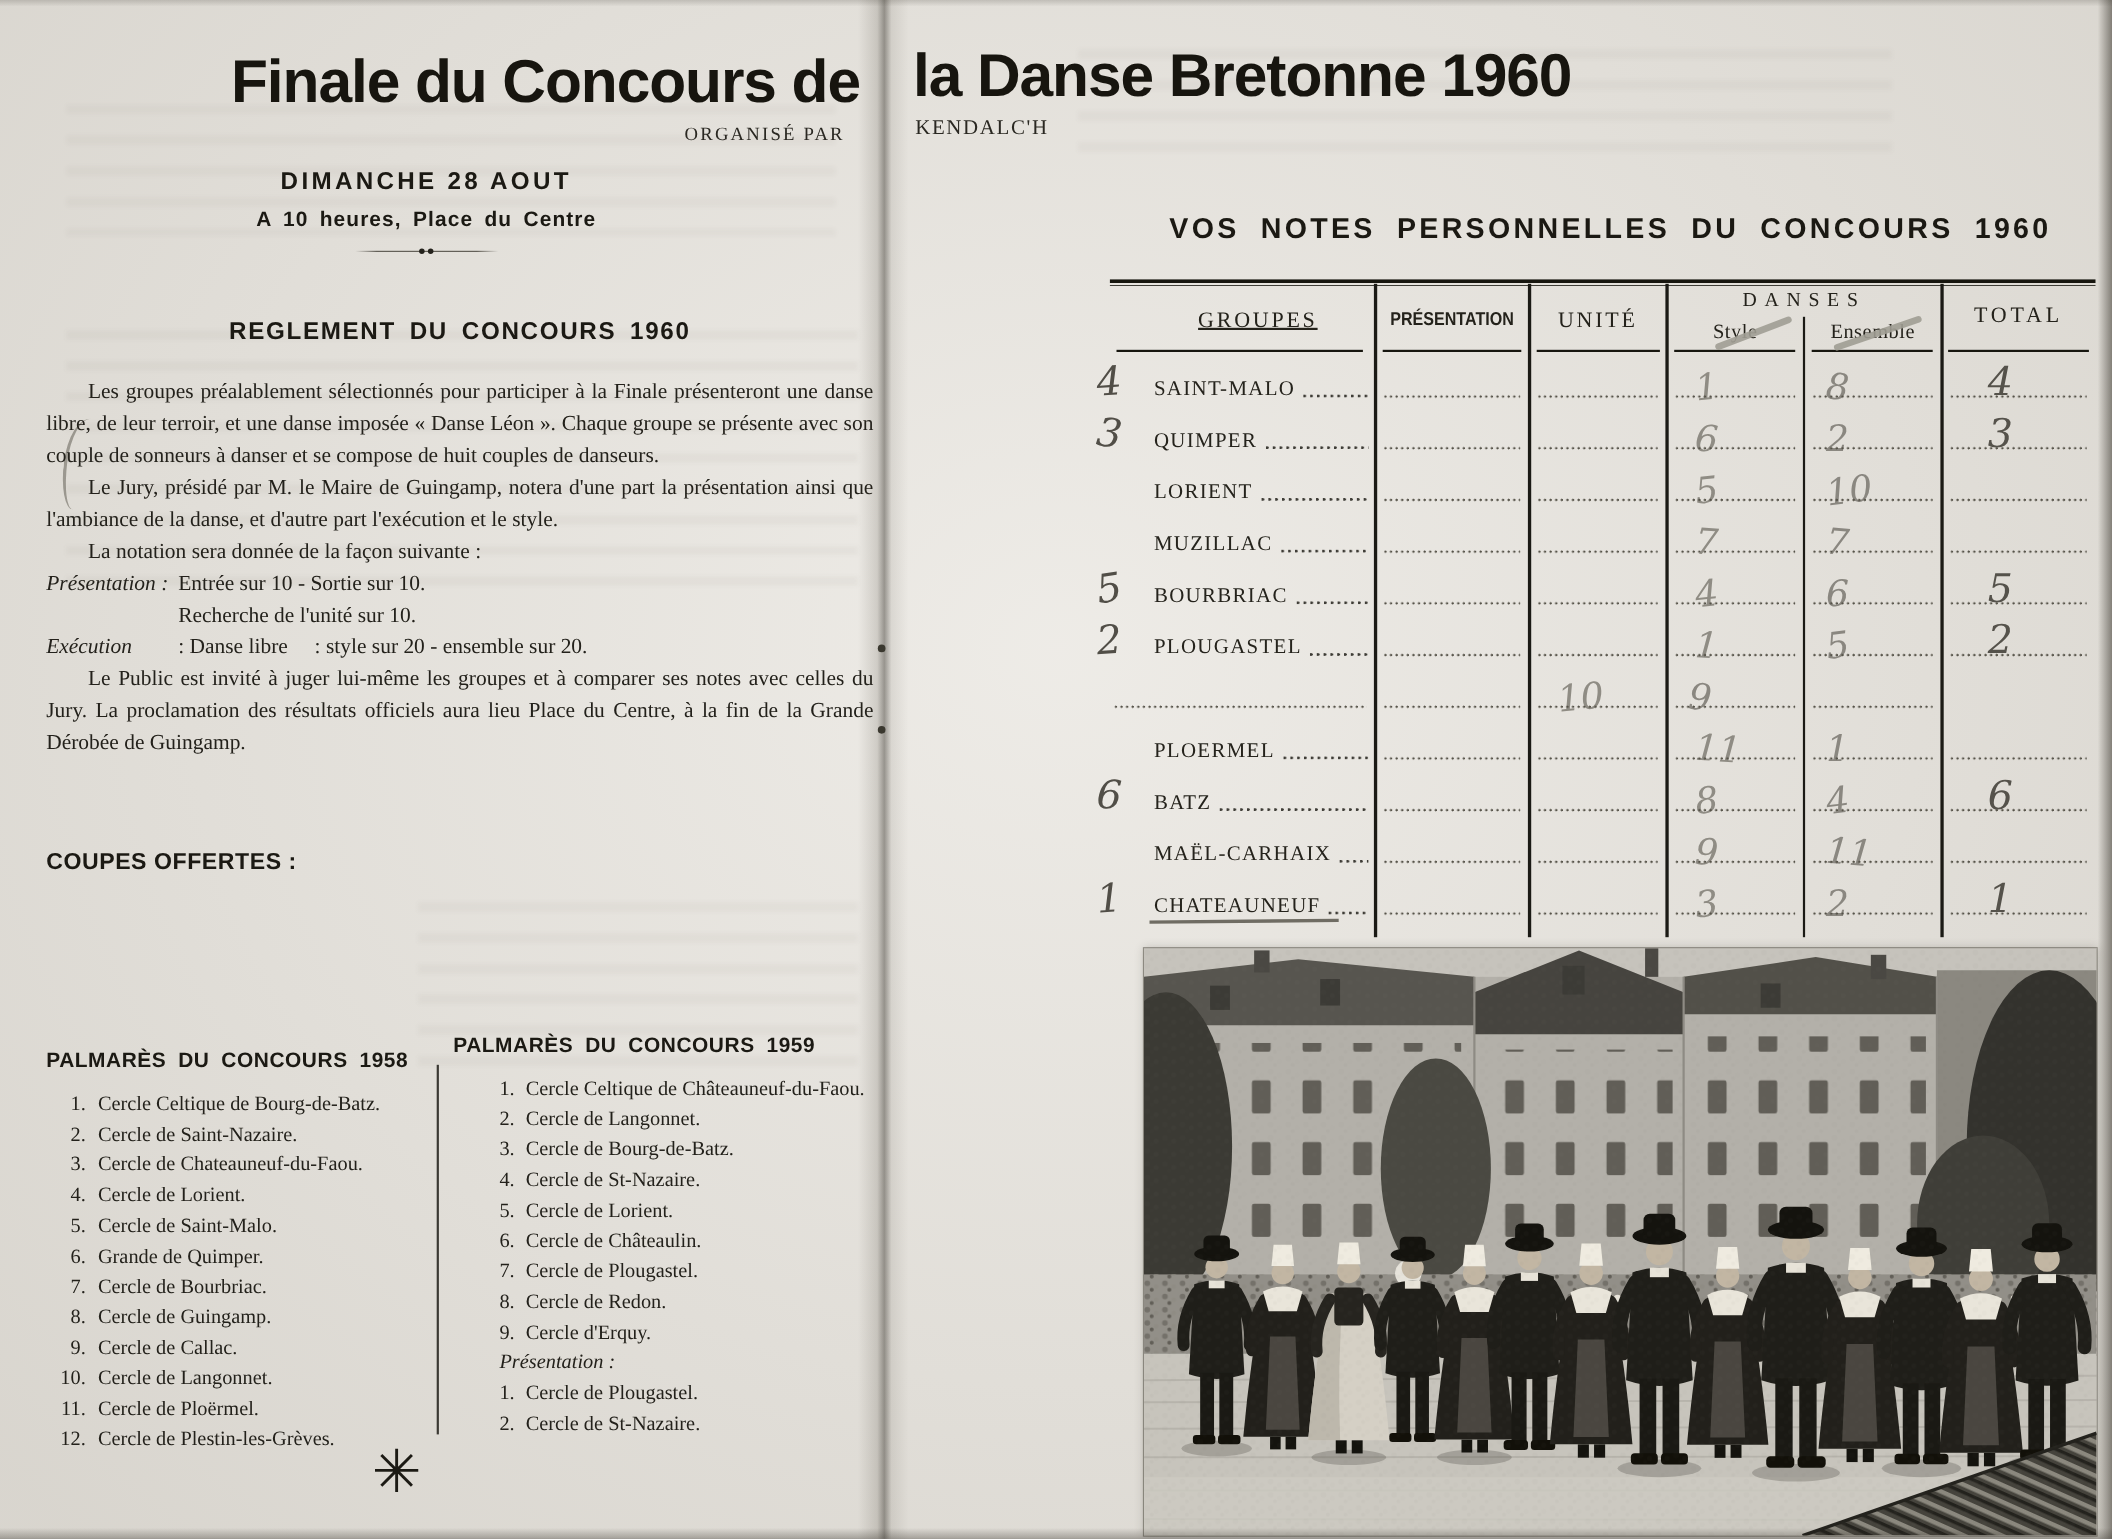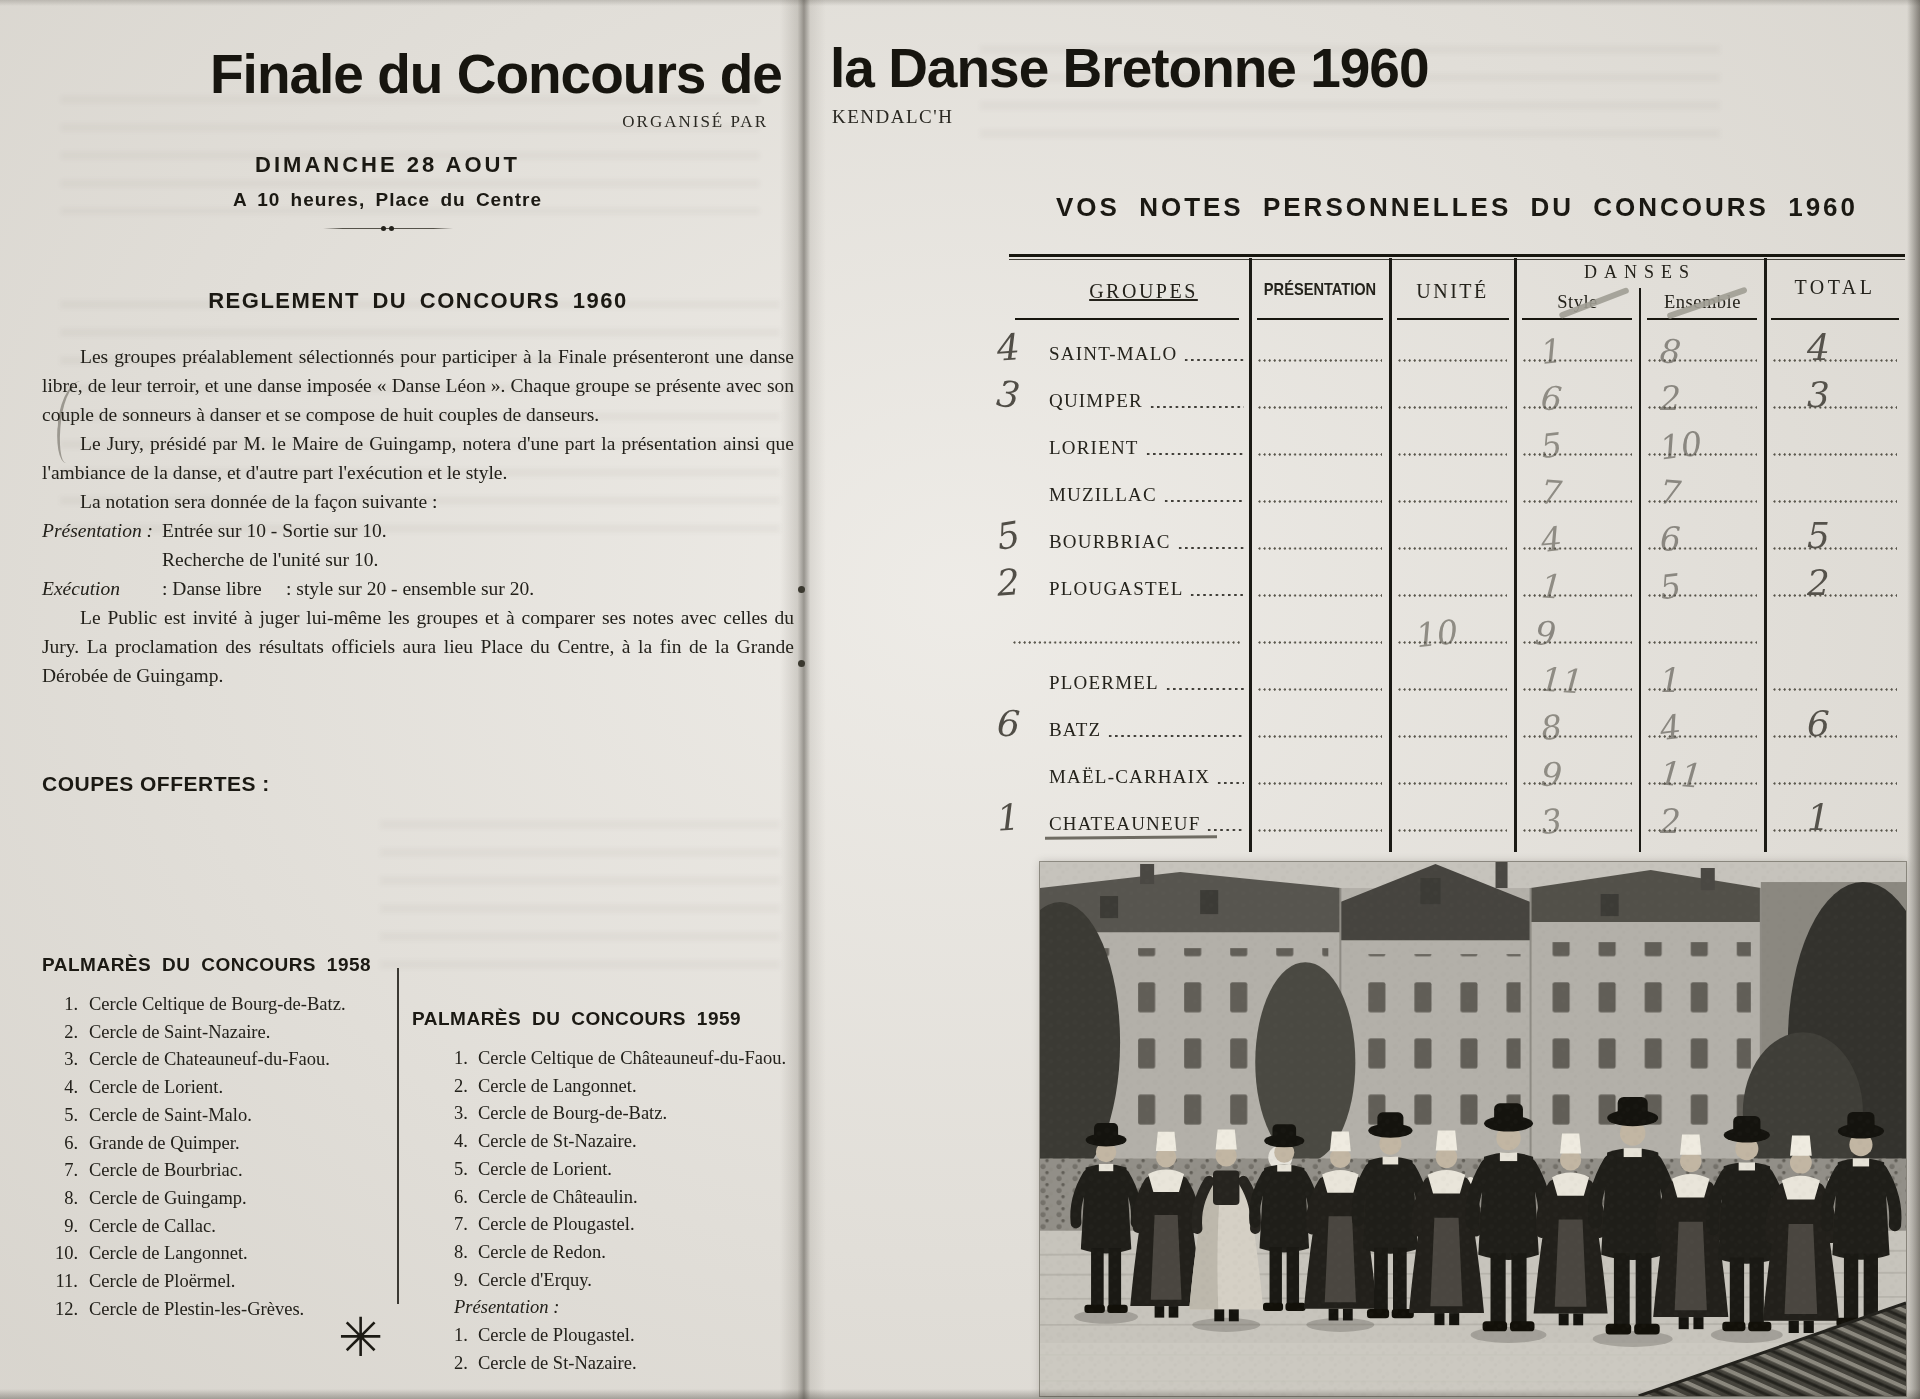--- a/index.html
+++ b/index.html
@@ -27,32 +27,32 @@
   .reg-h{left:42px;top:288px;width:752px;text-align:center;font-size:22px;letter-spacing:1.5px;word-spacing:5px;}
   .bodytext{left:42px;top:342px;width:752px;font-size:19.5px;line-height:29px;text-align:justify;}
   .bodytext p{margin:0;text-indent:38px;}
   .nline{display:flex;line-height:29px;}
   .nlabel{font-style:italic;flex:none;min-width:120px;}
   .ntext{white-space:pre-wrap;}
   .coupes-h{left:42px;top:772px;font-size:21px;letter-spacing:.5px;}
   .coupes-list{left:108px;top:812px;font-size:20px;line-height:28px;word-spacing:6px;}
   .palm{width:360px;}
   .palm-l{left:42px;top:954px;width:352px;}
-  .palm-r{left:412px;top:1008px;width:380px;}
+  .palm-r{left:412px;top:940px;width:380px;}
   .palm-h{font-size:19px;letter-spacing:.5px;word-spacing:5px;margin-bottom:15px;white-space:nowrap;}
   .palm ul{list-style:none;margin:0;padding:0;font-size:18.5px;line-height:27.7px;}
   .plist-l li{display:flex;}
   .pnum{width:36px;text-align:right;margin-right:11px;flex:none;}
   .plist-r li{text-indent:42px;}
   .plist-r .pnum{display:inline;margin-right:10px;}
   .pres-head{font-style:italic;font-size:18.5px;line-height:27.7px;text-indent:42px;}
   .col-divider{left:397px;top:968px;width:2px;height:336px;background:#3b3933;}
   .ornament{left:338px;top:1306px;font-family:"DejaVu Sans",sans-serif;font-size:54px;color:#1c1a14;}
   
-  .notes-h{left:1056px;top:192px;width:816px;font-size:26px;
+  .notes-h{left:1056px;top:192px;width:816px;text-align:center;font-size:26px;
            letter-spacing:3px;word-spacing:9px;}
   
   .ntable{left:1005px;top:254px;width:900px;height:604px;}
   .ntable::before{content:"";position:absolute;top:0;left:4px;right:0;height:7px;
       background:linear-gradient(#17160f 0 3.5px,transparent 3.5px 5px,rgba(23,22,15,.8) 5px 6.3px,transparent 6.3px);}
   .hcell{position:absolute;text-align:center;color:#24221b;}
   .h-groupes{left:16px;width:245px;top:26px;font-size:20px;letter-spacing:2.5px;text-decoration:underline;}
   .h-pres{left:245px;width:140px;top:26px;font-family:"Liberation Sans",sans-serif;font-weight:700;
           font-size:17px;transform:scaleX(.86);letter-spacing:0;}
   .h-unite{left:385px;width:125px;top:26px;font-size:20px;letter-spacing:2.5px;}

